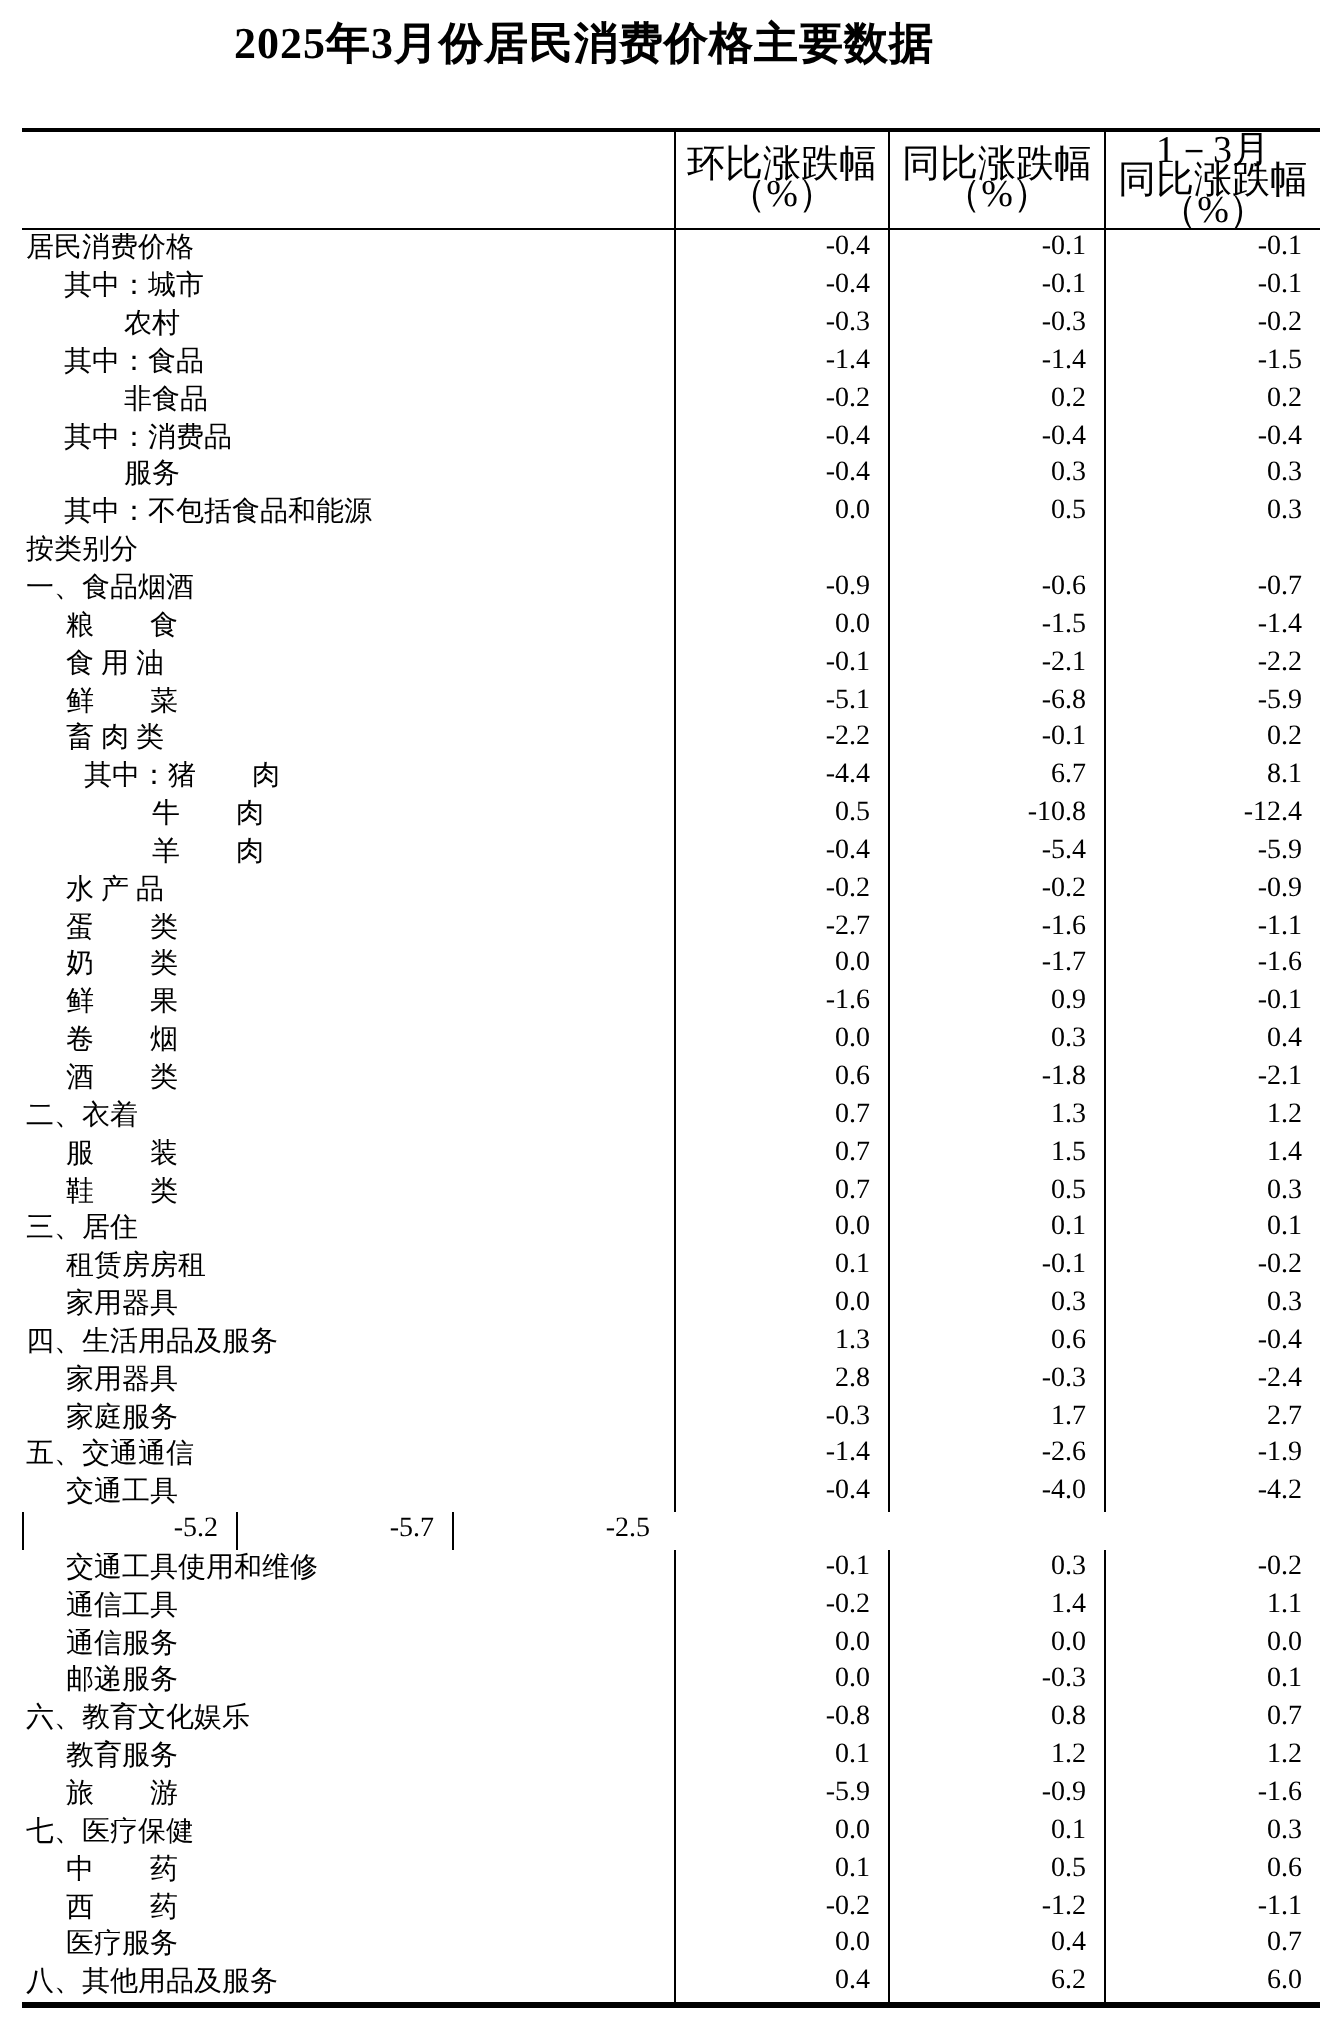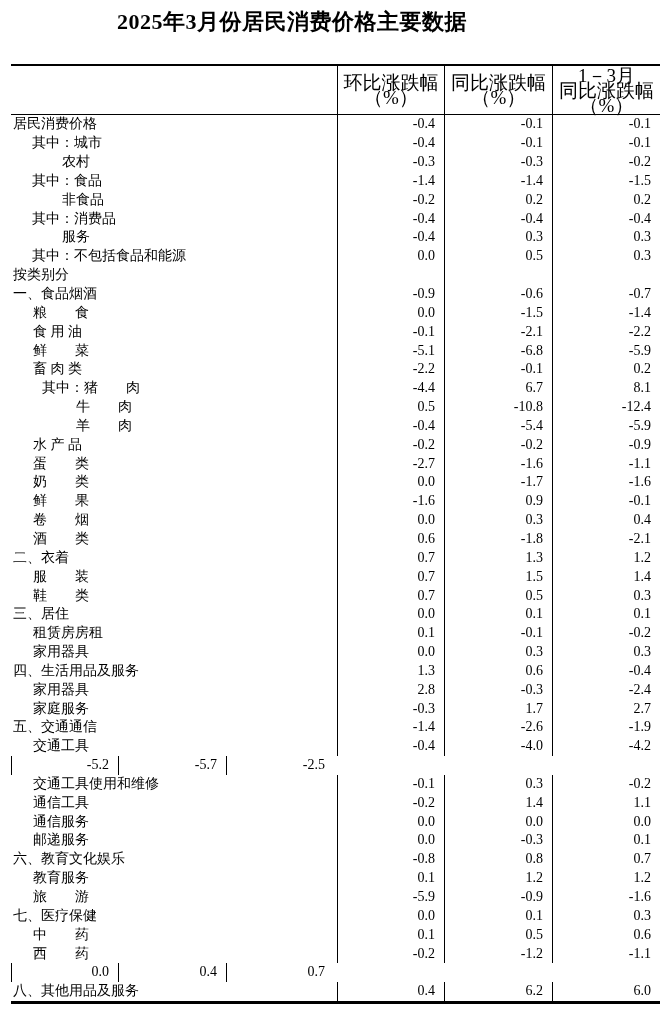--- a/index.html
+++ b/index.html
@@ -380,20 +380,21 @@
   </div>
 
   <div class="row">
     <div class="cell label-cell ind3">西　　药</div>
     <div class="cell val-cell c1">-0.2</div>
     <div class="cell val-cell c2">-1.2</div>
     <div class="cell val-cell c3">-1.1</div>
   </div>
 
   <div class="row">
+    <div class="cell label-cell ind3">医疗服务</div>
     <div class="cell val-cell c1">0.0</div>
     <div class="cell val-cell c2">0.4</div>
     <div class="cell val-cell c3">0.7</div>
   </div>
 
   <div class="row">
     <div class="cell label-cell ind0">八、其他用品及服务</div>
     <div class="cell val-cell c1">0.4</div>
     <div class="cell val-cell c2">6.2</div>
     <div class="cell val-cell c3">6.0</div>

